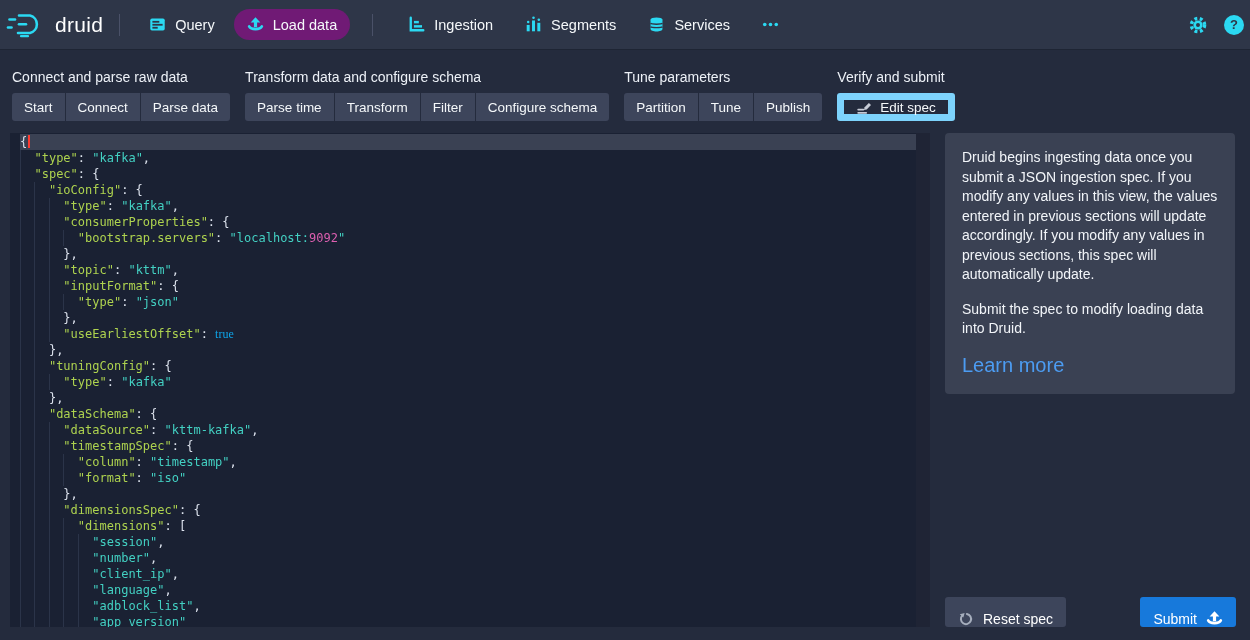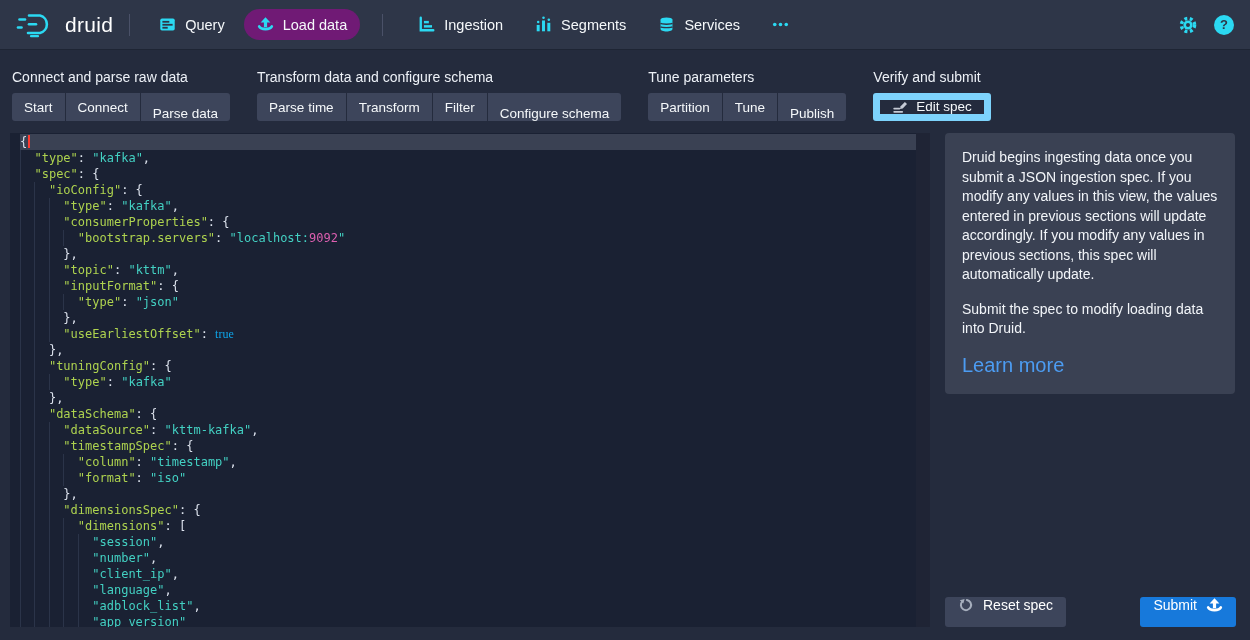--- a/index.html
+++ b/index.html
@@ -7,43 +7,43 @@
     --panelbg:#3A4153; --btnbg:#3D455B; --blue:#1779DB; --link:#4C9CF2;
     --key:#AED34F; --str:#43D1C3; --num:#DD5FB0; --cursor:#FF3B30;
     --text:#F5F8FA;
   }
   *{box-sizing:border-box;margin:0;padding:0;}
   html,body{width:1250px;height:640px;overflow:hidden;}
   body{background:var(--pagebg);font-family:"Liberation Sans",sans-serif;color:var(--text);position:relative;}
 
   
   .navbar{position:absolute;left:0;top:0;width:1250px;height:50px;background:var(--navbg);
-    display:flex;align-items:center;padding:0 16px;border-bottom:1px solid #1E2534;}
+    display:flex;align-items:center;padding:0 6px;border-bottom:1px solid #1E2534;}
   .brand{display:flex;align-items:center;gap:9px;cursor:pointer;}
   .brand-text{font-size:21px;color:#FFFFFF;letter-spacing:.3px;}
   .nav-divider{width:1px;height:22px;background:#4A5168;margin:0 16px;flex:0 0 auto;}
   .nav-items{display:flex;align-items:center;gap:6px;}
   .nav-item{display:flex;align-items:center;gap:9px;padding:7px 13px;border-radius:16px;cursor:pointer;}
   .nav-item.active{background:#701a75;}
   .nav-label{font-size:14.5px;color:#F5F8FA;}
   .icon{display:inline-flex;align-items:center;justify-content:center;color:var(--accent);line-height:0;}
   .nav-right{margin-left:auto;display:flex;align-items:center;gap:16px;}
   .gear-btn{cursor:pointer;color:var(--accent);}
   .help-circle{width:20px;height:20px;border-radius:50%;background:var(--accent);color:var(--navbg);
     font-size:13px;font-weight:bold;display:flex;align-items:center;justify-content:center;cursor:pointer;}
 
   
-  .steps{position:absolute;left:12px;top:69px;display:flex;gap:27px;align-items:flex-start;}
+  .steps{position:absolute;left:12px;top:69px;display:flex;gap:15px;align-items:flex-start;}
   .step-group-title{font-size:14px;color:#EDF1F7;margin-bottom:8px;white-space:nowrap;}
   .step-row{display:flex;gap:1px;}
   .step-btn{height:28px;padding:0 12px;background:var(--btnbg);border:none;color:#F5F8FA;
     font-family:"Liberation Sans",sans-serif;font-size:13.5px;cursor:pointer;white-space:nowrap;
     display:flex;align-items:center;gap:8px;}
   .step-row .step-btn:first-child{border-radius:3px 0 0 3px;}
-  .step-row .step-btn:last-child{border-radius:0 3px 3px 0;align-items:flex-end;}
+  .step-row .step-btn:last-child{border-radius:0 3px 3px 0;}
   .step-row .step-btn:only-child{border-radius:3px;}
   .step-btn.outlined{background:transparent;border:7px solid #7dd3fc;border-radius:3px;}
   .step-btn .icon{color:#C6CBD6;}
 
   
   .editor{position:absolute;left:10px;top:133px;width:920px;height:494px;background:var(--editorbg);
     overflow:hidden;cursor:text;}
   .code{position:absolute;left:0;top:0;right:14px;padding:1px 0 0 10px;
     font-family:"DejaVu Sans Mono",monospace;font-size:12px;line-height:16px;}
   .code-line{white-space:pre;height:16px;color:#DDE3EE;}
@@ -56,21 +56,21 @@
 
   
   .callout{position:absolute;left:945px;top:133px;width:290px;background:var(--panelbg);
     border-radius:4px;padding:15px 17px 17px 17px;}
   .callout p{font-size:14px;line-height:19.5px;color:#F2F5F9;margin-bottom:15px;}
   .learn-more{font-size:20px;color:var(--link);text-decoration:none;cursor:pointer;display:inline-block;}
 
   
   .actions{position:absolute;left:945px;right:14px;top:597px;display:flex;justify-content:space-between;}
   .action-btn{height:30px;border:none;border-radius:3px;font-family:"Liberation Sans",sans-serif;
-    font-size:14px;color:#FFFFFF;display:flex;align-items:flex-start;gap:9px;padding:0 13px;cursor:pointer;}
+    font-size:14px;color:#FFFFFF;display:flex;align-items:flex-end;gap:9px;padding:0 13px;cursor:pointer;}
   .reset-btn{background:var(--btnbg);}
   .reset-btn .icon{color:#A6AEBD;}
   .submit-btn{background:var(--blue);}
   .submit-btn .icon{color:#FFFFFF;}
 </style>
 </head>
 <body>
 
 <header class="navbar">
   <div class="brand">

